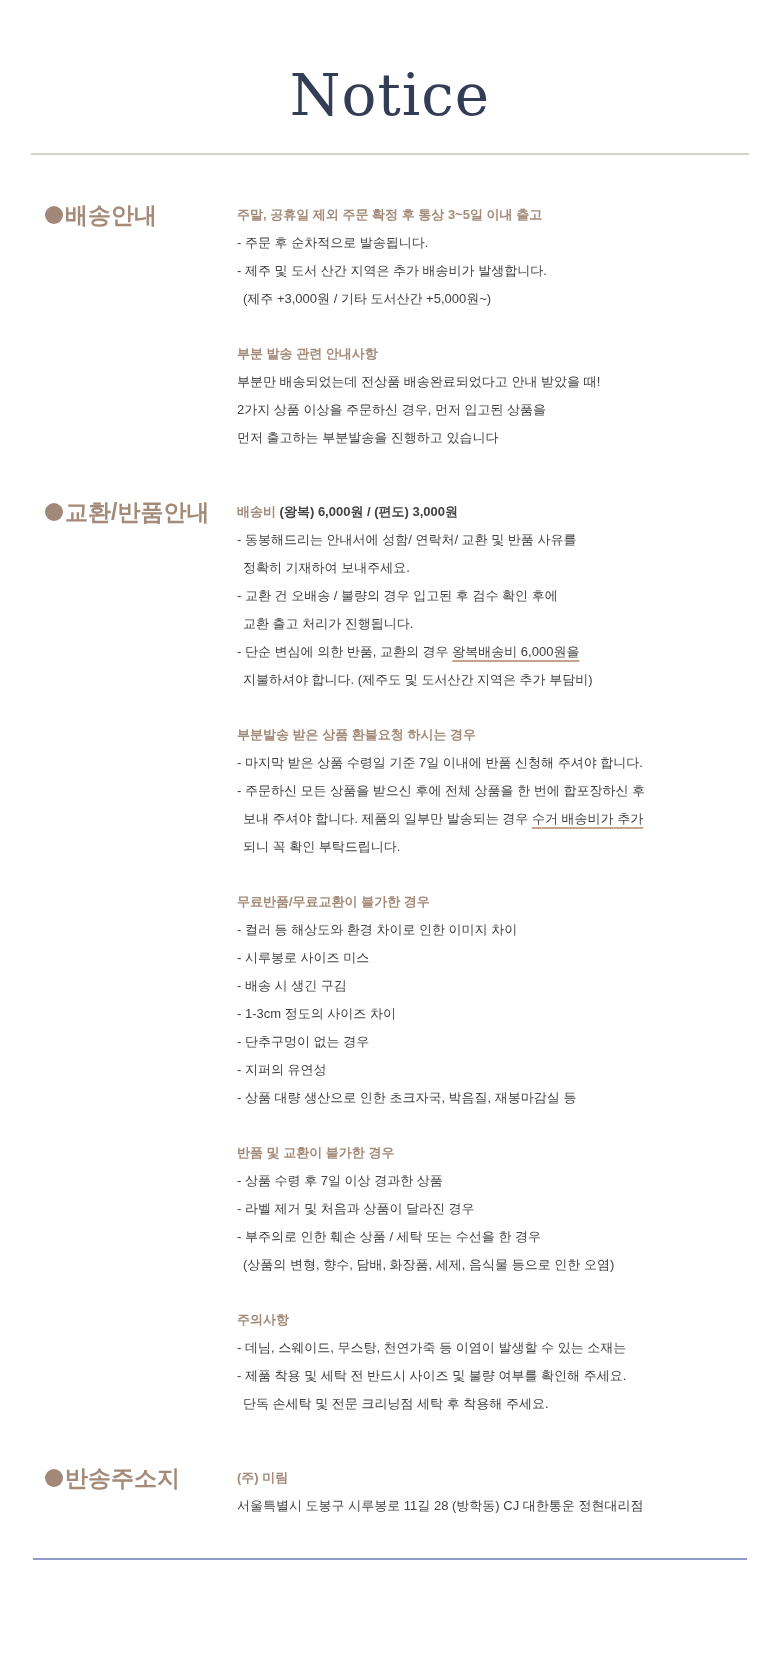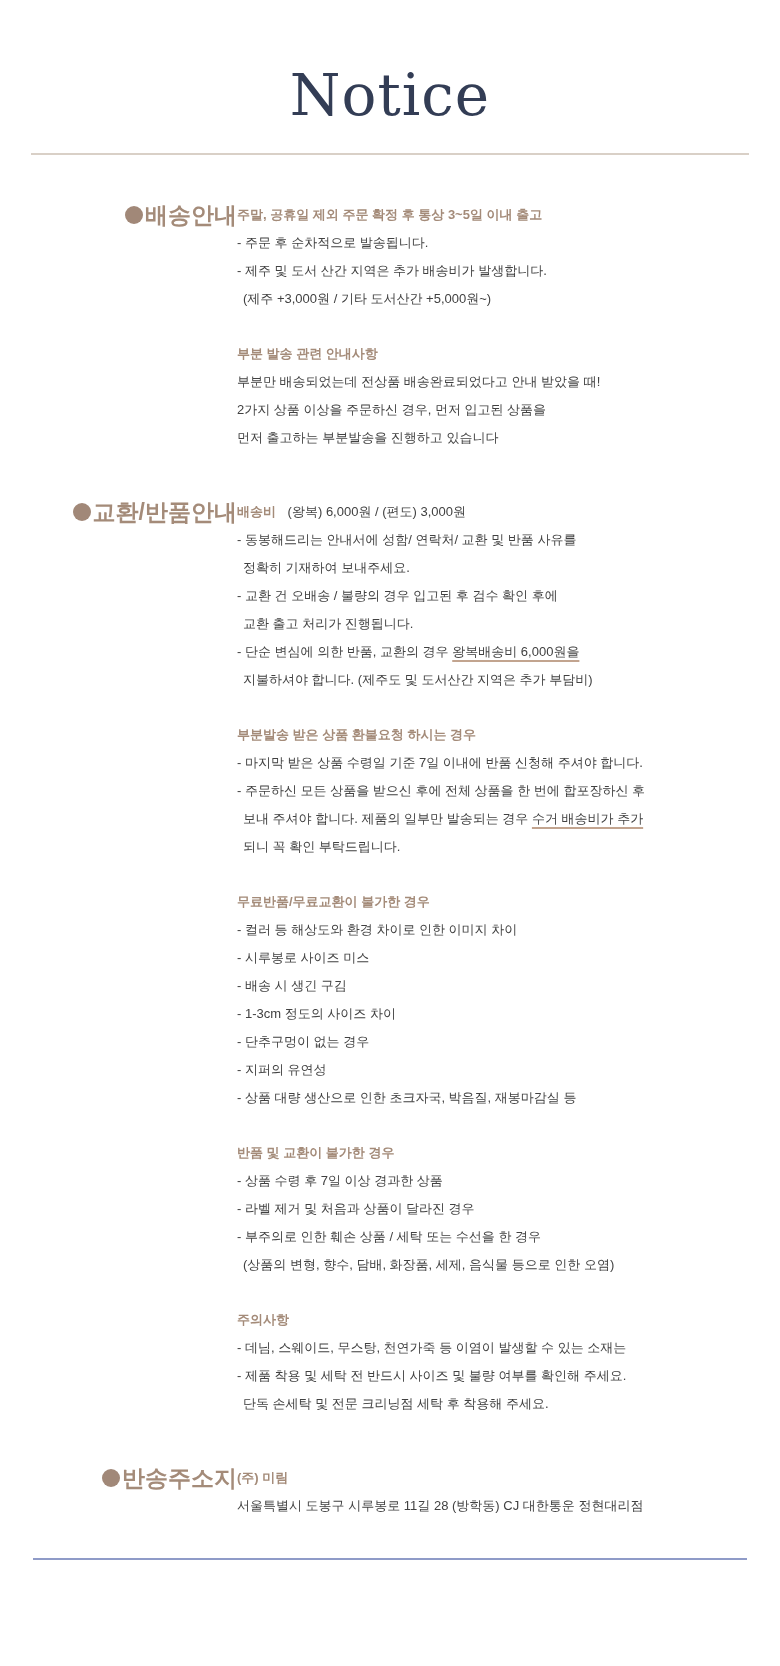--- a/index.html
+++ b/index.html
@@ -12,27 +12,27 @@
     margin:0; padding-top:64px; text-align:center;
     font-family:"DejaVu Serif","Liberation Serif",serif;
     font-weight:400; font-size:58px; line-height:62px;
     color:#333d55; letter-spacing:1px;
   }
   .divider { height:0; border-top:2px solid #d9d0c7; margin:27px 31px 0 31px; }
   .section { display:flex; margin-top:46px; padding-left:45px; padding-right:30px; }
   .section-label {
     flex:0 0 192px; display:flex; align-items:center; gap:2px;
     align-self:flex-start; color:#a48b79; font-size:23px; font-weight:700;
-    line-height:28px; white-space:nowrap;justify-content:flex-end;
+    line-height:28px; white-space:nowrap;
   }
   .section-bullet { width:18px; height:18px; border-radius:50%; background:#a18878; flex:0 0 auto; }
   .section-content { font-size:13px; line-height:28px; color:#414141; }
   .block + .block { margin-top:27px; }
   .block-heading { font-weight:700; color:#a48b79; white-space:nowrap; }
-  .block-heading .heading-rest { font-weight:400; color:#414141;margin-left:8px; }
+  .block-heading .heading-rest { font-weight:700; color:#414141; }
   .line { white-space:nowrap; }
   .line.indent { padding-left:6px; }
   .und {
     text-decoration:underline; text-decoration-color:#c2a48f;
     text-underline-offset:4px; text-decoration-thickness:1.5px;
   }
   .bottom-line {
     position:absolute; left:33px; right:33px; top:1558px; height:2px;
     background:#8f9bc8;
   }

